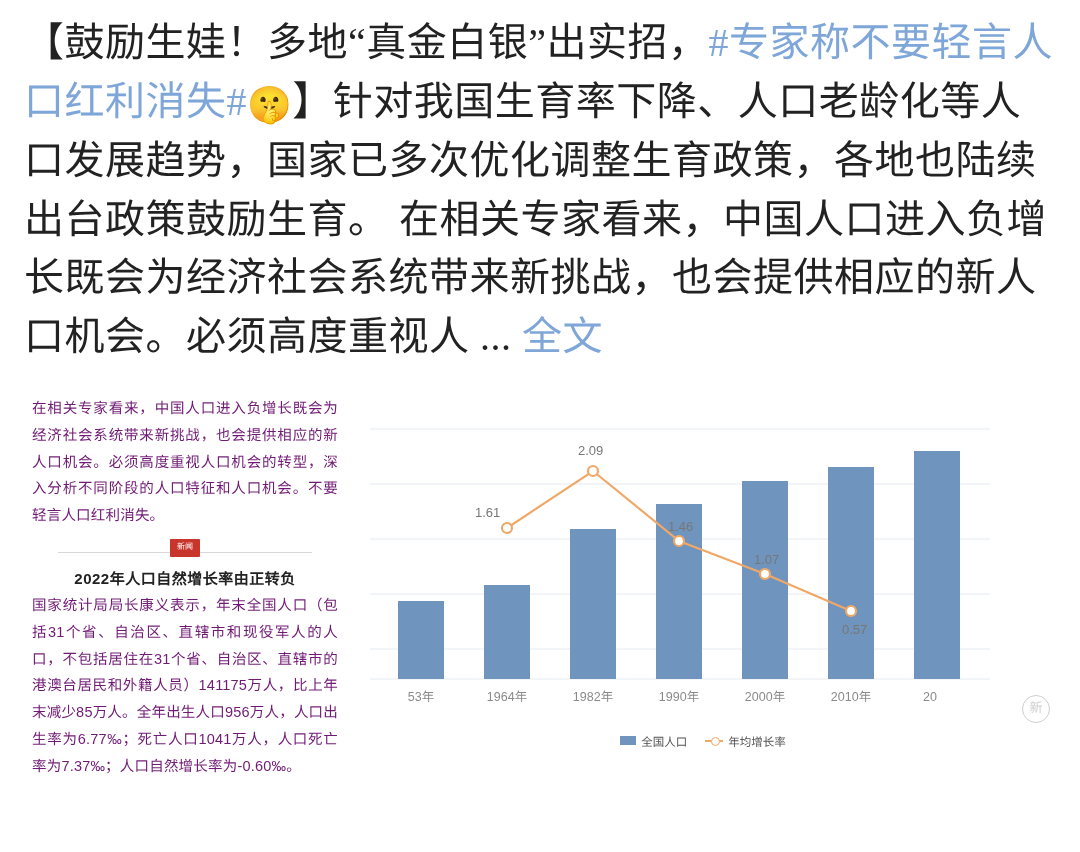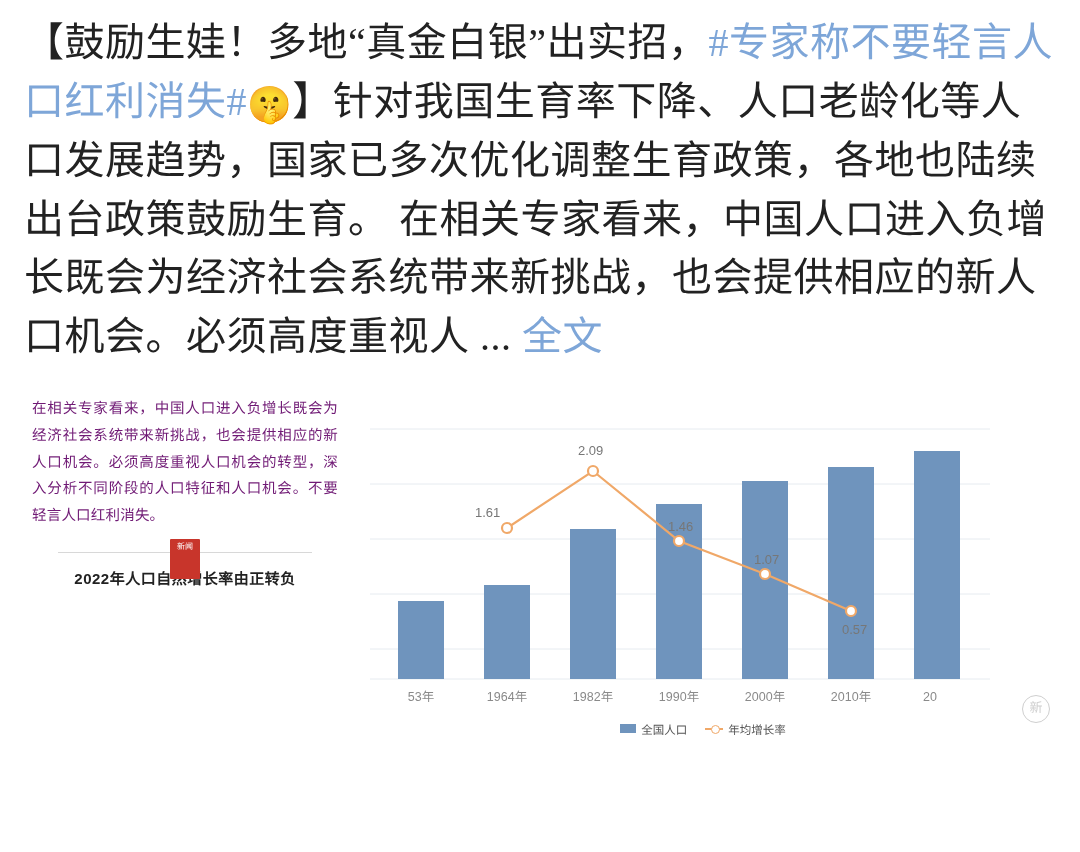--- a/index.html
+++ b/index.html
@@ -69,21 +69,21 @@
     right: 26px;
     height: 1px;
     background: #d8d8d8;
   }
   .seal {
     position: absolute;
     left: 50%;
     top: 0;
     transform: translateX(-50%);
     width: 30px;
-    height: 40px;
+    height: 18px;
     background: #c8352b;
     color: #ffffff;
     font-size: 8px;
     line-height: 10px;
     text-align: center;
     padding-top: 3px;
     box-sizing: border-box;
     letter-spacing: 0;
     border-radius: 1px;
   }
@@ -106,21 +106,21 @@
     position: relative;
     width: 100%;
     height: 330px;
   }
   .chart-svg { display: block; }
   .chart-legend {
     display: flex;
     justify-content: center;
     align-items: center;
     gap: 18px;
-    margin-top: 2px;
+    margin-top: 14px;
     font-size: 11.5px;
     color: #555;
   }
   .legend-item { display: flex; align-items: center; gap: 5px; }
   .legend-swatch-bar {
     width: 16px; height: 9px; background: #6f94bd; display: inline-block;
   }
   .legend-swatch-line {
     width: 18px; height: 9px; display: inline-block; position: relative;
   }
@@ -161,20 +161,21 @@
   <div class="card-left">
     <p>在相关专家看来，中国人口进入负增长既会为经济社会系统带来新挑战，也会提供相应的新人口机会。必须高度重视人口机会的转型，深入分析不同阶段的人口特征和人口机会。不要轻言人口红利消失。</p>
 
     <div class="divider-wrap">
       <div class="rule"></div>
       <div class="seal">新闻</div>
     </div>
 
     <div class="card-subtitle">2022年人口自然增长率由正转负</div>
 
+    <p>国家统计局局长康义表示，年末全国人口（包括31个省、自治区、直辖市和现役军人的人口，不包括居住在31个省、自治区、直辖市的港澳台居民和外籍人员）141175万人，比上年末减少85万人。全年出生人口956万人，人口出生率为6.77‰；死亡人口1041万人，人口死亡率为7.37‰；人口自然增长率为-0.60‰。</p>
   </div>
 
   <div class="card-right">
     <div class="chart-box">
       <svg class="chart-svg" viewBox="0 0 660 330" width="660" height="330">
 
         <rect x="0" y="0" width="660" height="330" fill="#ffffff"></rect>
 
         <g stroke="#e6ebf0" stroke-width="1">
           <line x1="20" y1="40" x2="640" y2="40"></line>

